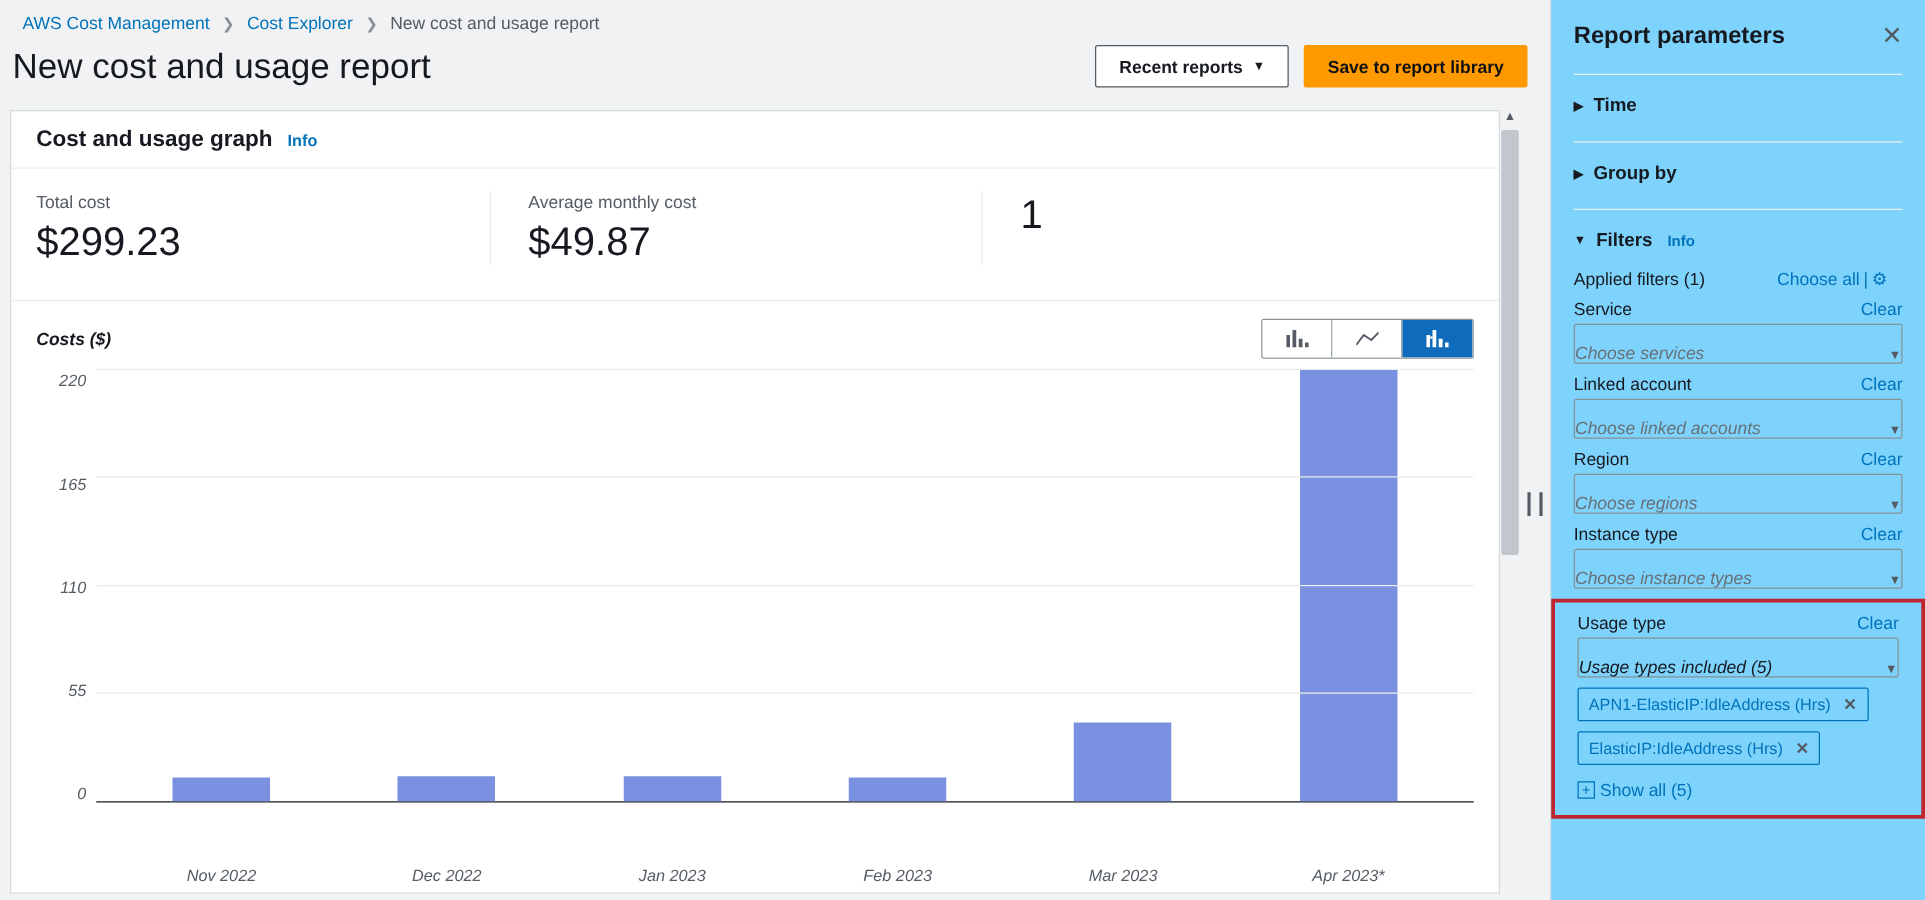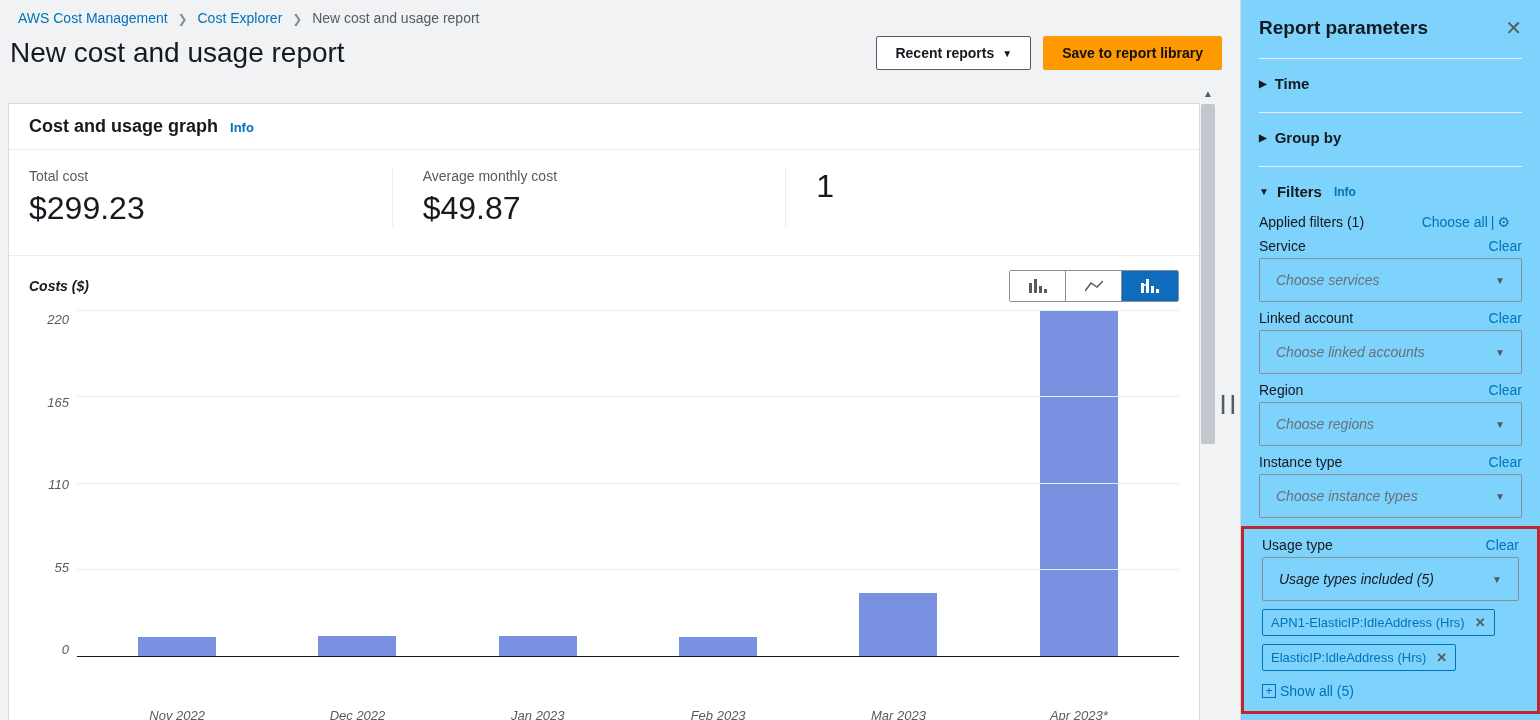--- a/index.html
+++ b/index.html
@@ -46,31 +46,31 @@
     .accordion-item { border-top: 1px solid #eaeded; padding: 16px 0;}
     .accordion-head { display: flex; align-items: center; gap: 8px; font-size: 15px; font-weight: 700; cursor: pointer;}
     .accordion-head .caret { font-size: 10px; }
     .accordion-head .info { color:#0073bb; font-size:12px; font-weight:700; margin-left:4px;}
     .applied-row { display:flex; justify-content:space-between; align-items:center; margin: 14px 12px 6px 0; font-size:14px;}
     .applied-row .clear-all { color:#0073bb; cursor:pointer; display:flex; align-items:center; gap:3px;}
     .gear { font-size:14px;}
     .filter-group { margin-top: 8px;}
     .filter-group .fg-head { display:flex; justify-content:space-between; font-size:14px; margin-bottom:4px;}
     .filter-group .fg-head .clear { color:#0073bb; cursor:pointer;}
-    .select-box { border:1px solid #879196; height:44px; display:flex; align-items:center; justify-content:space-between; padding:0 16px; font-size:14px; color:#687078; font-style:italic; cursor:pointer; border-radius:2px;}
+    .select-box { border:1px solid #879196; height:32px; display:flex; align-items:flex-end; justify-content:space-between; padding:0 0; font-size:14px; color:#687078; font-style:italic; cursor:pointer; border-radius:2px;}
     .select-box .sm-tri { font-size:10px; color:#545b64; font-style:normal;}
     .usage-section { border: 3px solid #c0252f; margin: 8px -18px -4px -18px; padding: 8px 18px 12px 18px;}
     .tag-chip { border:1px solid #0073bb; color:#0073bb; padding: 5px 8px; font-size: 13px; display:inline-flex; align-items:center; gap:10px; margin-top:8px; border-radius:2px;}
     .tag-chip .x { cursor:pointer; color:#545b64; font-weight:700;}
     .show-all { color:#0073bb; font-size:14px; margin-top:12px; display:flex; align-items:center; gap:4px; cursor:pointer;}
     .plus-box { border:1px solid #0073bb; width:14px; height:14px; display:inline-flex; align-items:center; justify-content:center; font-size:12px; line-height:1;}
     .scroll-track { position:absolute; top:0; right:0; width:16px; height:100%; background:#f1f2f3;}
     .scroll-thumb { position:absolute; right:1px; width:14px; background:#c1c7cd; border-radius:2px;}
     .main-scroll-area{display:flex; flex:1; overflow:hidden;}
-    .main-content{flex:1; overflow:hidden;margin-top:15px;}
+    .main-content{flex:1; overflow:hidden;}
   </style>
 </head>
 <body>
 
 <div class="main">
   <div class="breadcrumb">
     <a href="#">AWS Cost Management</a>
     <span class="sep">❯</span>
     <a href="#">Cost Explorer</a>
     <span class="sep">❯</span>

